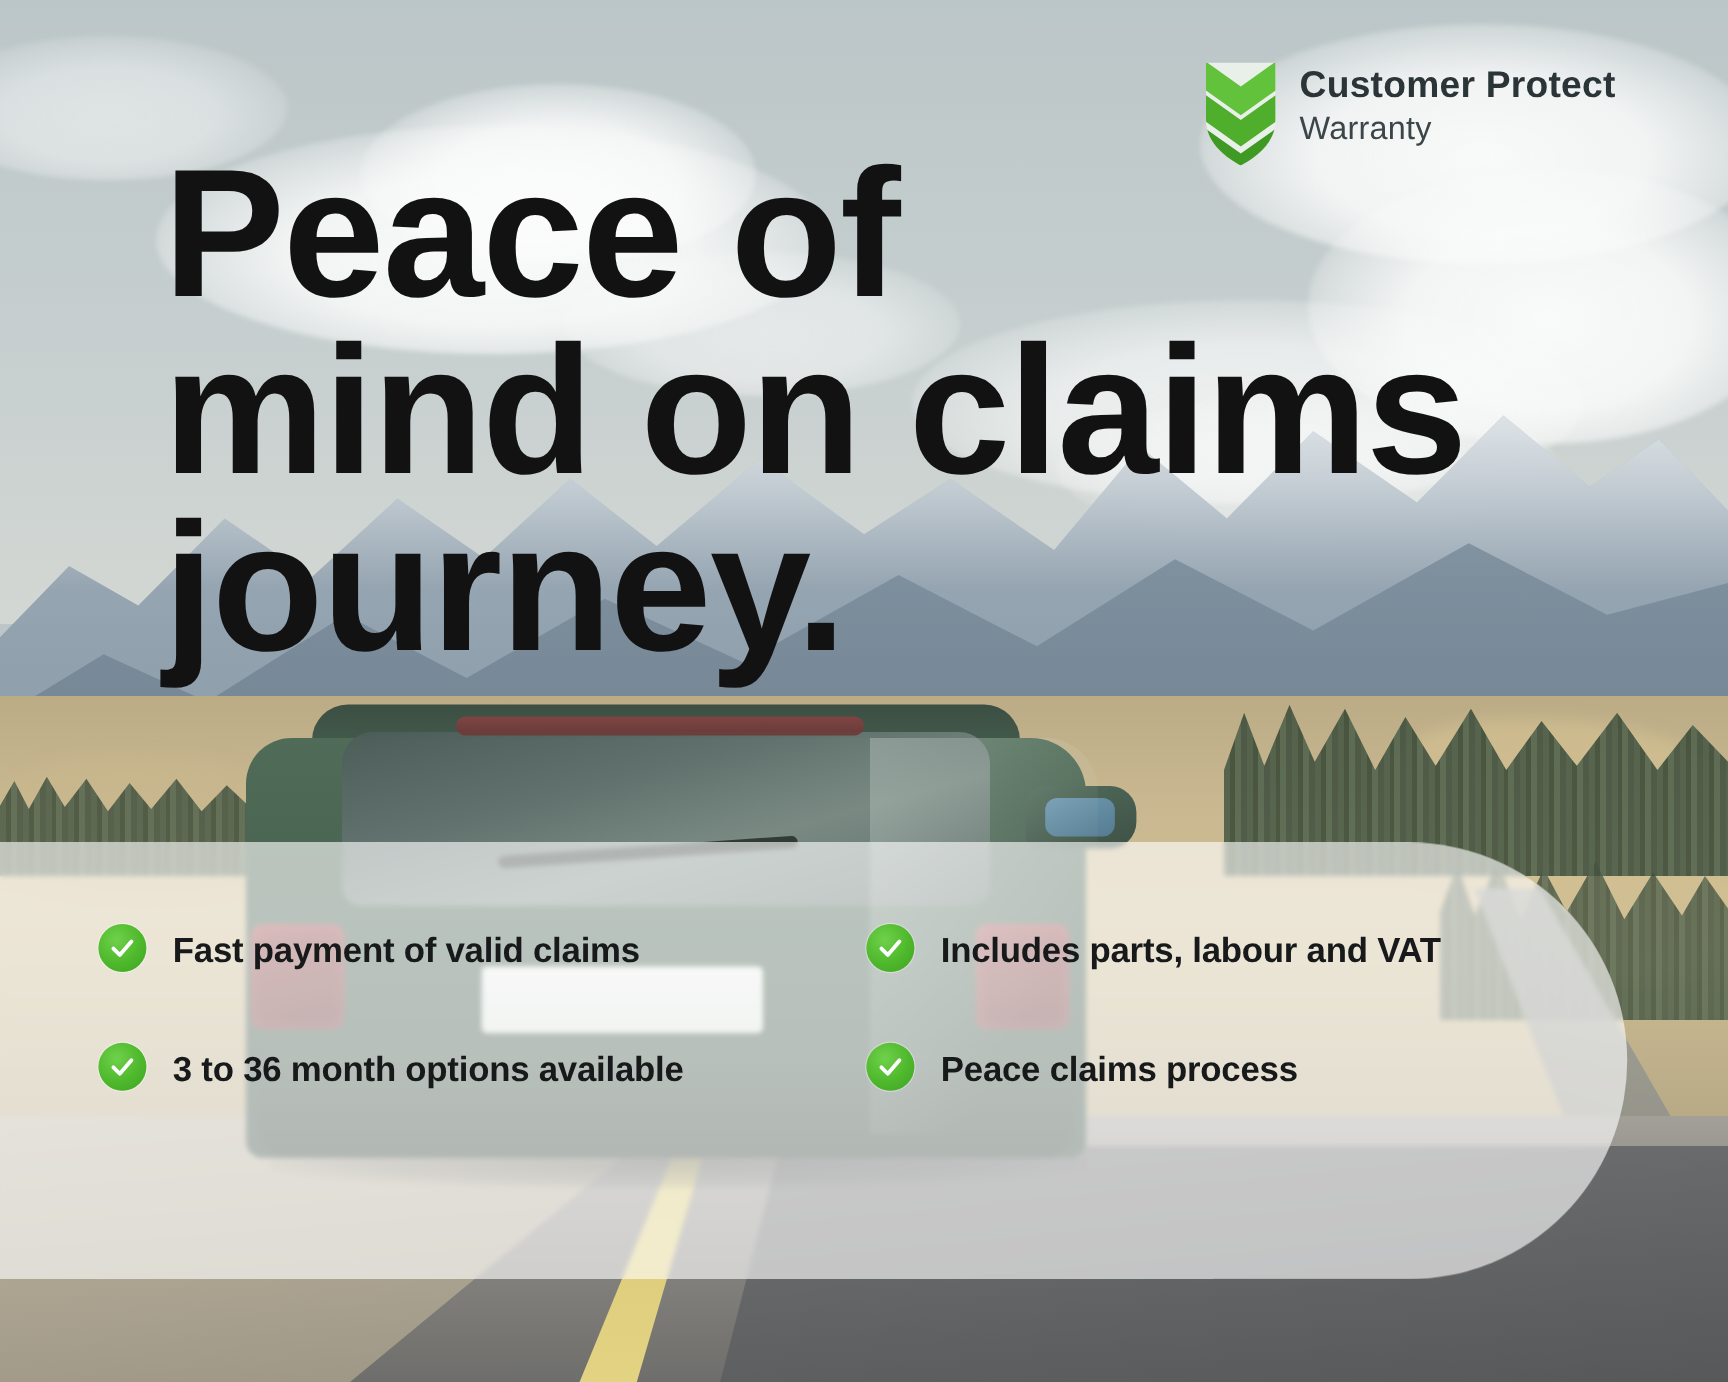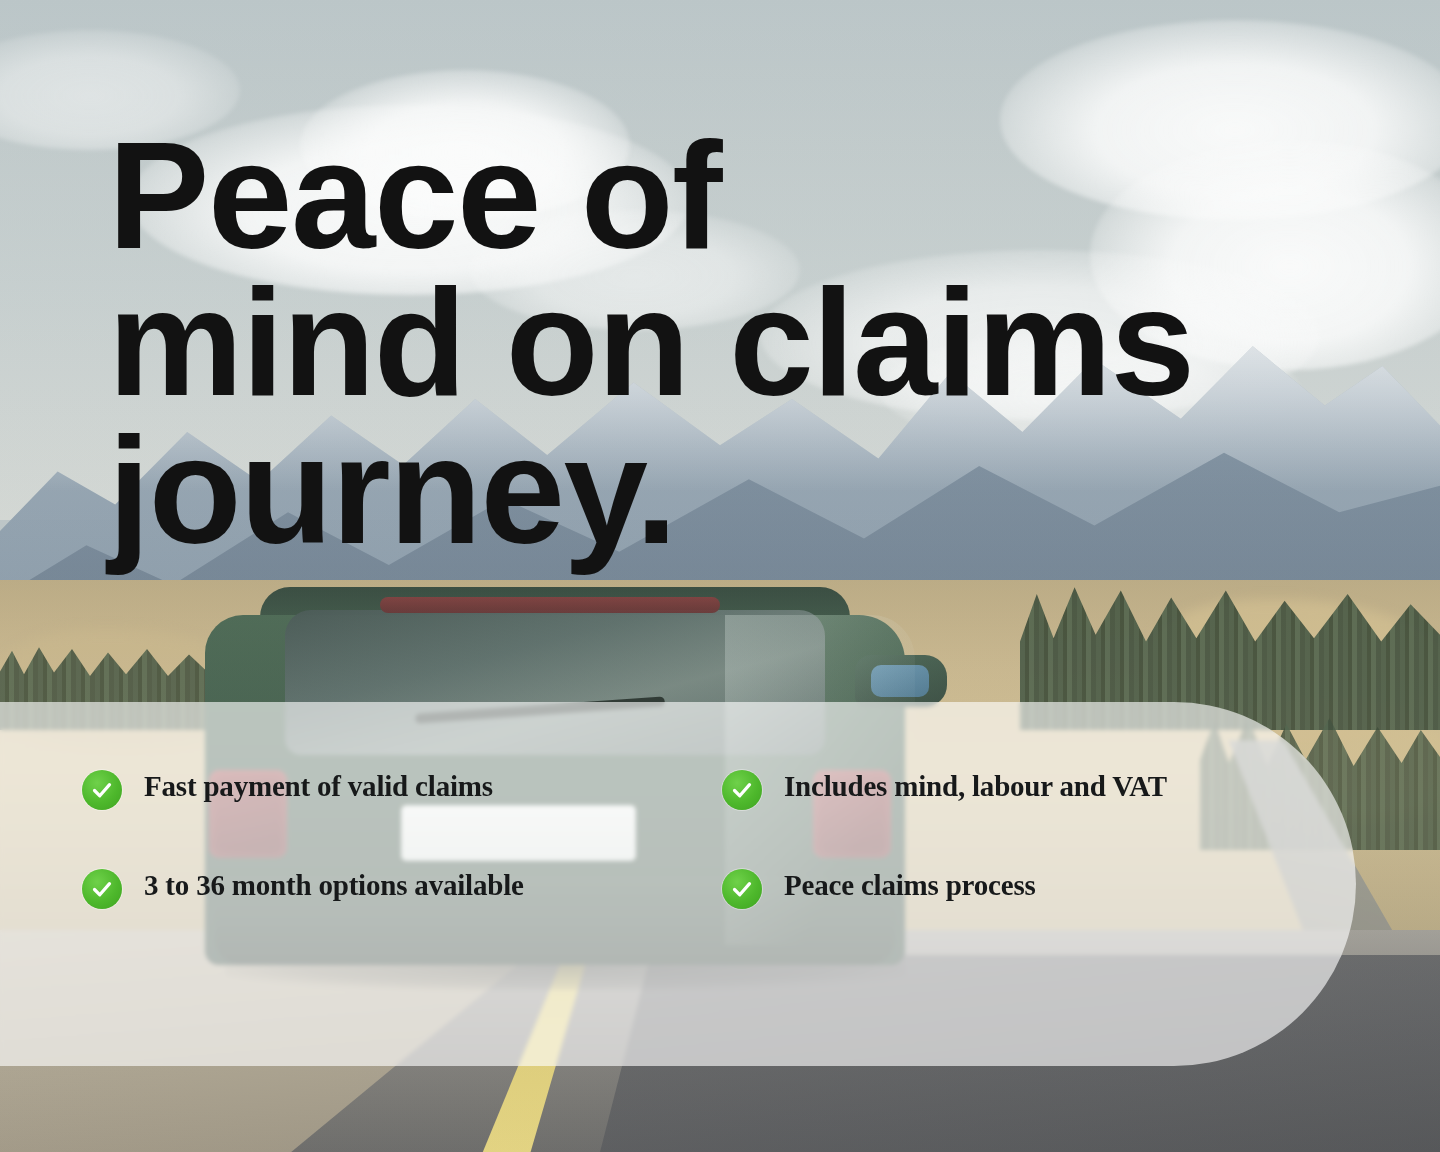--- a/index.html
+++ b/index.html
@@ -216,21 +216,21 @@
     font-size:31px; font-weight:bold; color:#2b3538;
     letter-spacing:.2px; line-height:1.12; white-space:nowrap;
   }
   .logo-line2{
     font-size:27px; font-weight:normal; color:#3c4649;
     letter-spacing:.2px; line-height:1.2; margin-top:2px;
   }
 
   
   .headline{
-    position:absolute; left:108px; top:122px;
+    position:absolute; left:136px; top:122px;
     font-size:152px; line-height:.97; font-weight:bold;
     color:#121212; letter-spacing:-1.5px;
   }
   .headline .hl{ display:block; white-space:nowrap; }
 
   
   .panel{
     position:absolute; left:-260px; top:702px;
     width:1616px; height:364px;
     background:rgba(255,255,255,.62);
@@ -238,21 +238,21 @@
     backdrop-filter:blur(2px);
   }
   .features{
     position:absolute; left:0; top:702px; width:1440px; height:364px;
     display:grid;
     grid-template-columns:640px 1fr;
     grid-template-rows:repeat(3,1fr);
     align-items:center;
     padding:38px 0 28px 82px;
   }
-  .feature{ display:flex; align-items:flex-start; gap:22px;font-family:Liberation Serif, serif; }
+  .feature{ display:flex; align-items:flex-end; gap:22px; }
   .check{
     width:40px; height:40px; flex:none;
     border-radius:50%;
     background:radial-gradient(circle at 38% 32%,#6fd14a 0%,#4eb82c 55%,#3ea321 100%);
     display:flex; align-items:center; justify-content:center;
     box-shadow:0 0 0 1px rgba(255,255,255,.35);
   }
   .check svg{ width:24px; height:24px; display:block; }
   .feature-label{
     font-size:29px; font-weight:bold; color:#17191a;
@@ -308,20 +308,39 @@
       <div class="car-bumper"></div>
       <div class="car-plate"></div>
       <div class="car-mirror"></div>
       <div class="car-mirror-glass"></div>
       <div class="car-highlight"></div>
     </div>
 
     <div class="haze"></div>
   </div>
 
+  <div class="logo">
+    <svg class="logo-mark" viewBox="0 0 62 92">
+      <defs>
+        <clipPath id="shieldClip">
+          <path d="M2 4 L60 4 L60 52 C60 72 42 84 31 90 C20 84 2 72 2 52 Z"></path>
+        </clipPath>
+      </defs>
+      <g clip-path="url(#shieldClip)">
+        <rect x="0" y="0" width="62" height="92" fill="#e9efe9"></rect>
+        <polygon points="0,2 31,24 62,2 62,26 31,48 0,26" fill="#63c23c"></polygon>
+        <polygon points="0,30 31,52 62,30 62,52 31,74 0,52" fill="#4fae2c"></polygon>
+        <polygon points="0,58 31,80 62,58 62,78 31,98 0,78" fill="#3e9a22"></polygon>
+      </g>
+    </svg>
+    <div class="logo-text">
+      <div class="logo-line1">Customer Protect</div>
+      <div class="logo-line2">Warranty</div>
+    </div>
+  </div>
 
   <div class="headline">
     <span class="hl">Peace of</span>
     <span class="hl">mind on claims</span>
     <span class="hl">journey.</span>
   </div>
 
   <div class="panel"></div>
 
   <div class="features">
@@ -336,21 +355,21 @@
     </div>
 
 
 
     <div class="feature">
       <span class="check">
         <svg viewBox="0 0 24 24" fill="none" stroke="#ffffff" stroke-width="3.2" stroke-linecap="round" stroke-linejoin="round">
             <polyline points="4.5,12.5 9.8,17.8 19.5,6.6"></polyline>
           </svg>
       </span>
-      <span class="feature-label">Includes mind, labour and VAT</span>
+      <span class="feature-label">Includes parts, labour and VAT</span>
     </div>
 
     <div class="feature">
       <span class="check">
         <svg viewBox="0 0 24 24" fill="none" stroke="#ffffff" stroke-width="3.2" stroke-linecap="round" stroke-linejoin="round">
             <polyline points="4.5,12.5 9.8,17.8 19.5,6.6"></polyline>
           </svg>
       </span>
       <span class="feature-label">3 to 36 month options available</span>
     </div>

